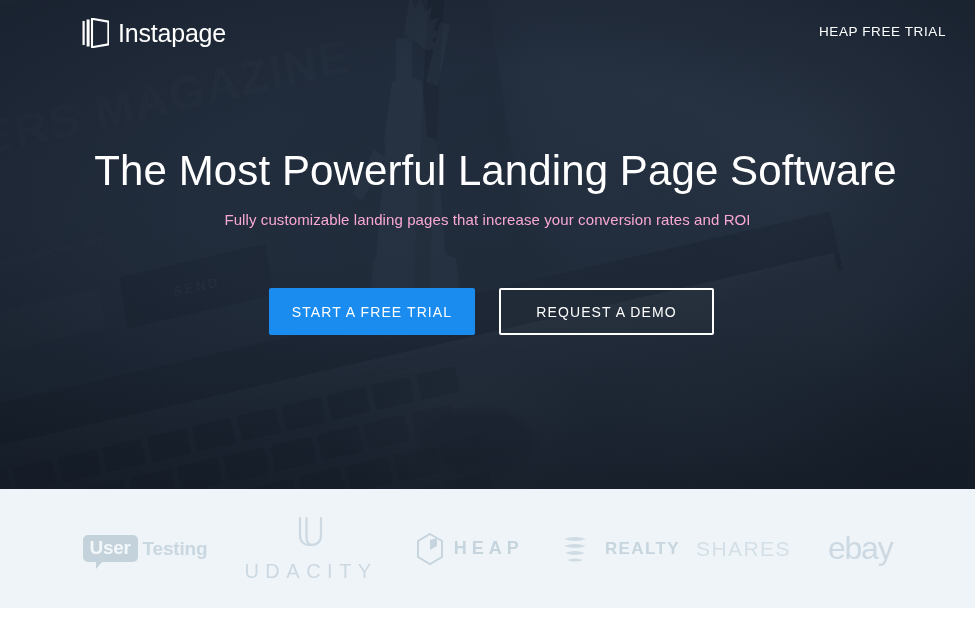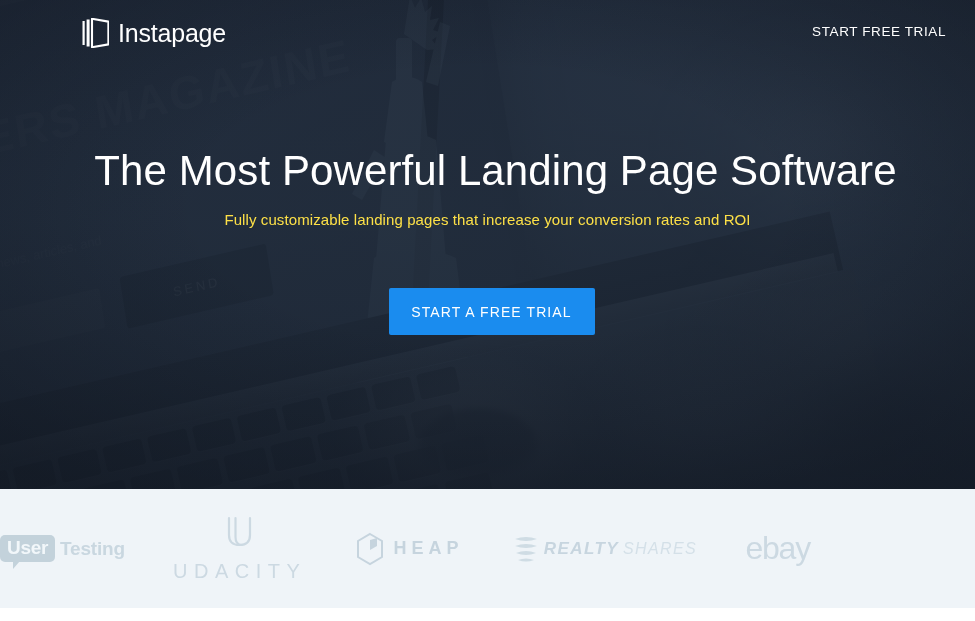--- a/index.html
+++ b/index.html
@@ -322,21 +322,21 @@
     color: #ffffff;
     letter-spacing: 0.1px;
     line-height: 1.18;
   }
   .hero-sub {
     position: absolute;
     left: 0; right: 0;
     top: 211px;
     font-size: 15px;
     font-weight: 400;
-    color: #fde047;
+    color: #f9a8d4;
     letter-spacing: 0.1px;
   }
   .hero-actions {
     position: absolute;
     left: 0; right: 0;
     top: 288px;
     display: flex;
     justify-content: center;
     gap: 24px;
     padding-left: 8px;
@@ -371,20 +371,21 @@
   
   .logo-strip {
     position: absolute;
     left: 0;
     top: 489px;
     width: 975px;
     height: 119px;
     background: #eff4f8;
     display: flex;
     align-items: center;
+    justify-content: center;
     gap: 0;
   }
   .logo-row {
     display: flex;
     align-items: center;
     justify-content: space-between;
     width: 810px;
   }
   .logo-item {
     display: flex;
@@ -441,29 +442,29 @@
   
   .lg-heap { display: flex; align-items: center; gap: 9px; }
   .lg-heap .word {
     font-size: 18px;
     letter-spacing: 5px;
     font-weight: 700;
     color: #c6d4de;
   }
 
   
-  .lg-realty { display: flex; align-items: center; gap: 4px; font-style: italic; }
+  .lg-realty { display: flex; align-items: center; gap: 16px; }
   .lg-realty .w1 {
     font-size: 17px;
     letter-spacing: 1.4px;
     font-weight: 700;
     color: #c7d5df;
   }
   .lg-realty .w2 {
-    font-size: 16px;
+    font-size: 21px;
     letter-spacing: 1.4px;
     font-weight: 400;
     color: #d4e0e8;
   }
 
   
   .lg-ebay .word {
     font-size: 32px;
     font-weight: 400;
     color: #ccd9e2;
@@ -565,28 +566,29 @@
 
     <header class="site-header">
       <a class="brand" href="#">
         <svg class="brand-mark" viewBox="0 0 27 30">
           <rect x="0.5" y="3" width="2.2" height="24" fill="#ffffff"></rect>
           <rect x="4.6" y="1.5" width="3" height="27" fill="#ffffff"></rect>
           <path d="M10 0.8 L26.4 3.6 L26.4 26.4 L10 29.2 Z" fill="none" stroke="#ffffff" stroke-width="2.1" stroke-linejoin="round"></path>
         </svg>
         <span class="brand-name">Instapage</span>
       </a>
-      <a class="header-cta" href="#">START FREE TRIAL</a>
+      <a class="header-cta" href="#">HEAP FREE TRIAL</a>
     </header>
 
     <div class="hero-content">
       <h1 class="hero-title">The Most Powerful Landing Page Software</h1>
       <p class="hero-sub">Fully customizable landing pages that increase your conversion rates and ROI</p>
       <div class="hero-actions">
         <a class="btn btn-primary" href="#">START A FREE TRIAL</a>
+        <a class="btn btn-outline" href="#">REQUEST A DEMO</a>
       </div>
     </div>
   </section>
 
   <section class="logo-strip">
     <div class="logo-row">
 
       <div class="logo-item lg-usertesting">
         <span class="ut-bubble">
           <span>User</span>

